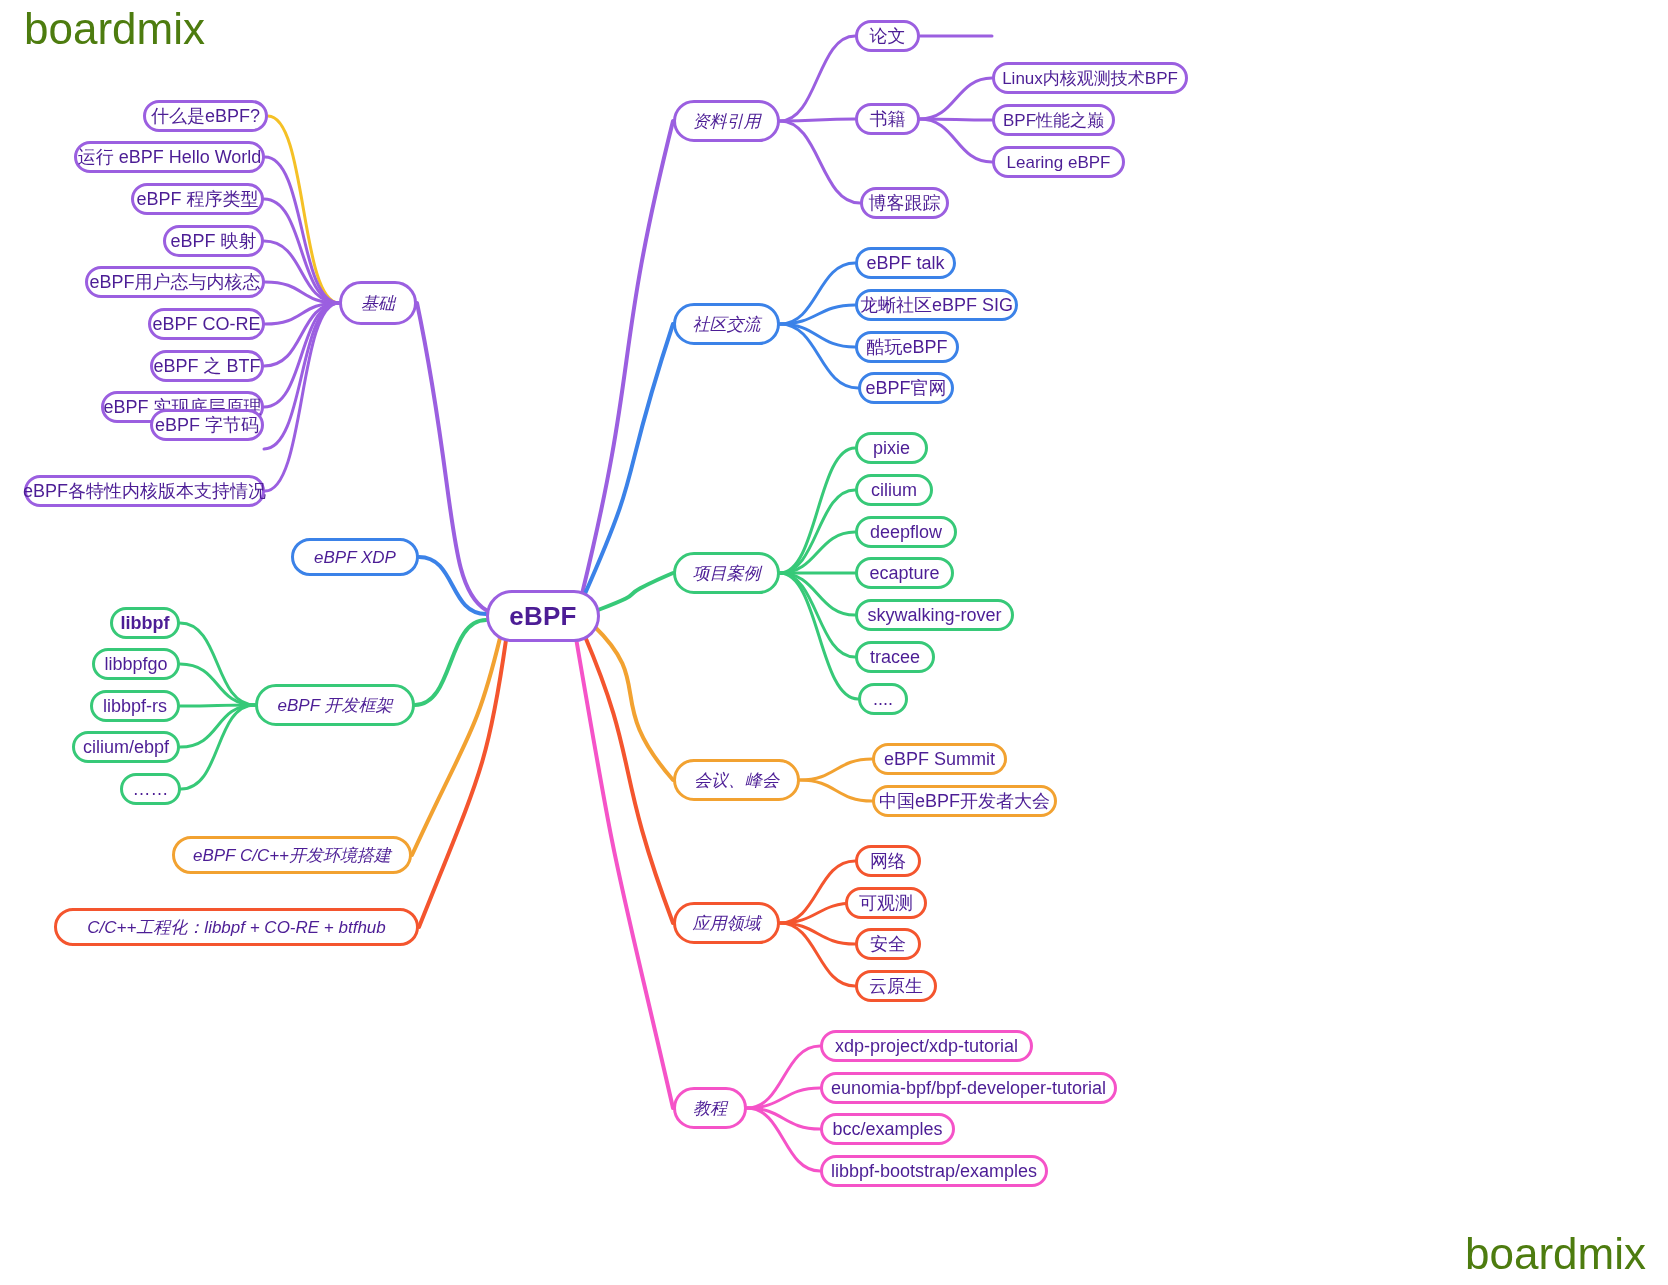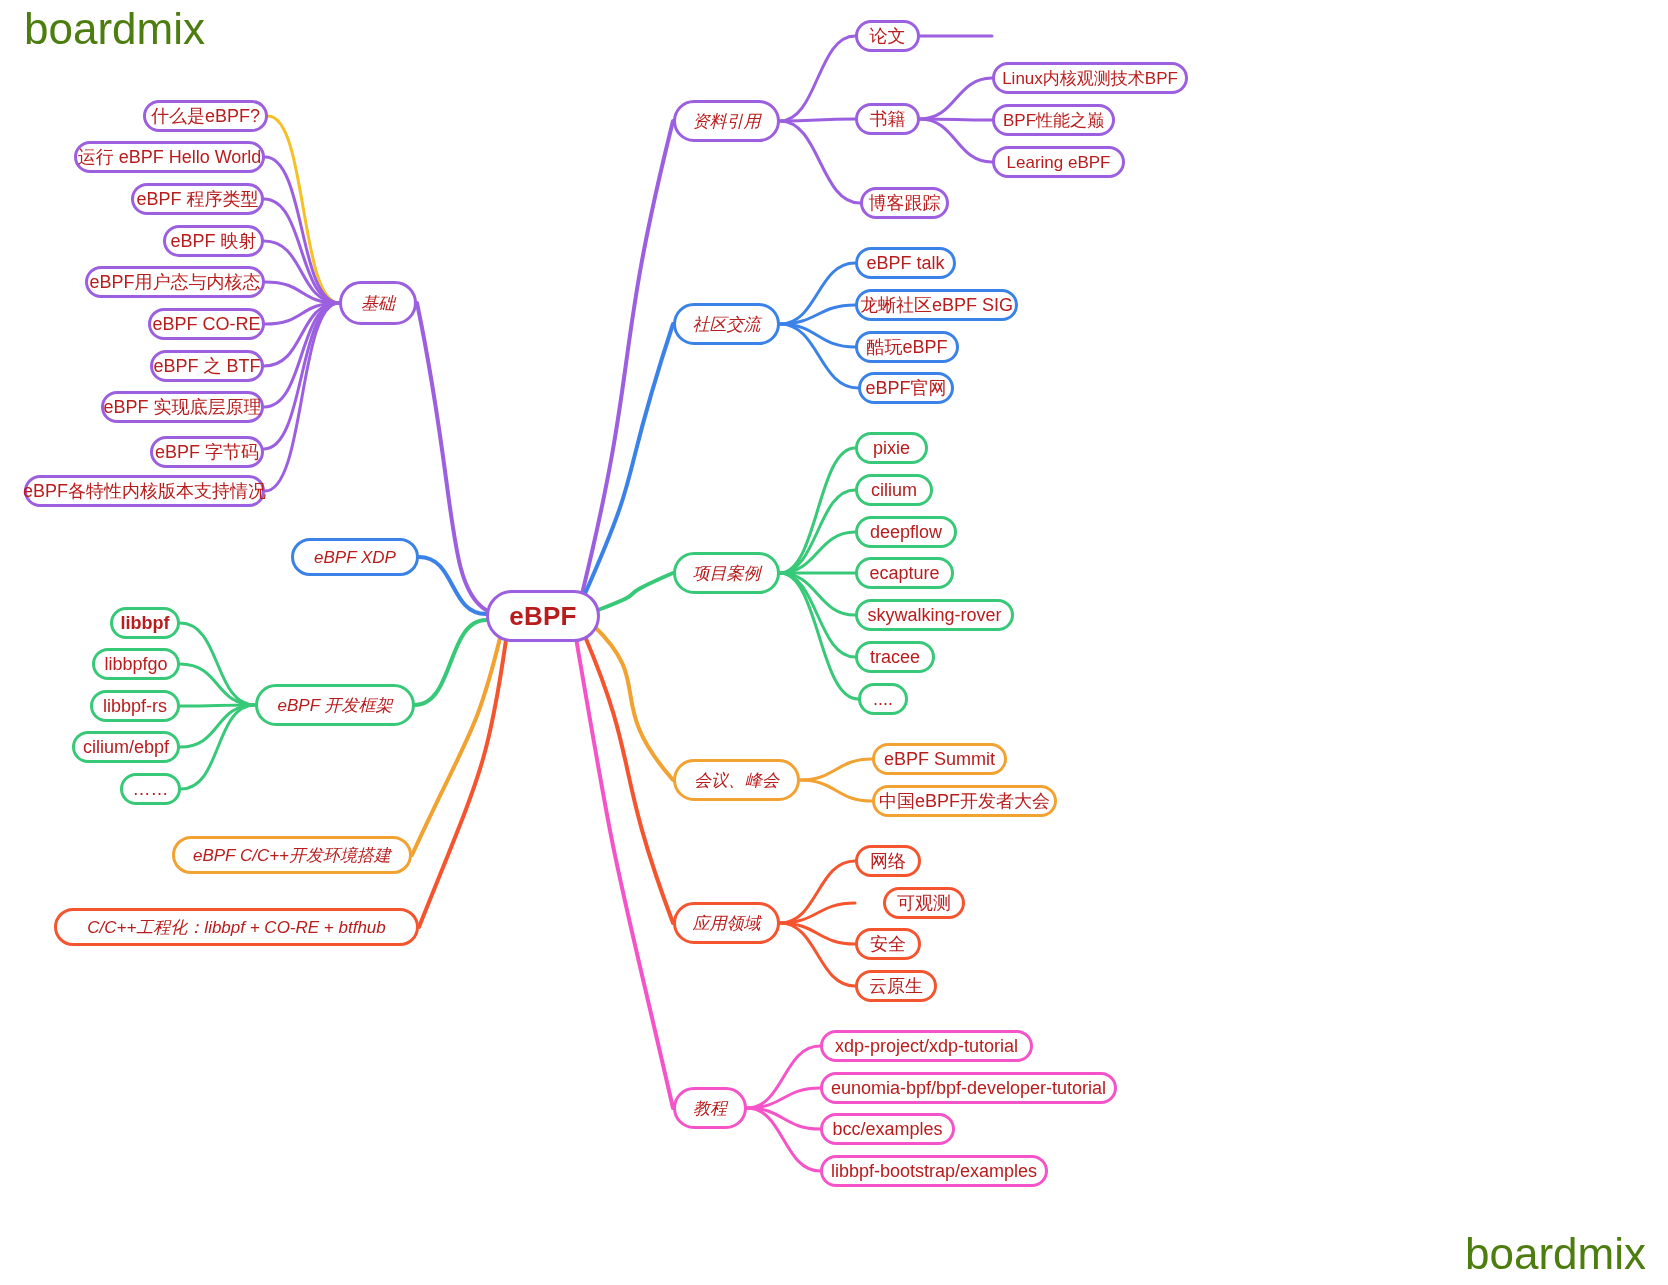--- a/index.html
+++ b/index.html
@@ -24,21 +24,21 @@
     position:absolute;
     box-sizing:border-box;
     display:flex;
     align-items:center;
     justify-content:center;
     background:#fff;
     border-style:solid;
     border-width:3px;
     border-radius:999px;
     white-space:nowrap;
-    color:#b91c1c;
+    color:#4c1d95;
     line-height:1;
     padding:0 14px;
     z-index:5;
   }
   .node.root{
     border-width:3px;
     font-weight:bold;
     font-size:26px;
     letter-spacing:.2px;
   }
@@ -126,21 +126,21 @@
 
   <div class="node lvl1" id="n-jichu" style="left: 339px; top: 281px; width: 78px; height: 44px; border-color: rgb(155, 95, 224);">基础</div>
   <div class="node lvl2" id="n-b1" style="left: 143px; top: 100px; width: 125px; height: 32px; border-color: rgb(155, 95, 224);">什么是eBPF?</div>
   <div class="node lvl2" id="n-b2" style="left: 74px; top: 141px; width: 191px; height: 32px; border-color: rgb(155, 95, 224);">运行 eBPF Hello World</div>
   <div class="node lvl2" id="n-b3" style="left: 131px; top: 183px; width: 133px; height: 32px; border-color: rgb(155, 95, 224);">eBPF 程序类型</div>
   <div class="node lvl2" id="n-b4" style="left: 163px; top: 225px; width: 101px; height: 32px; border-color: rgb(155, 95, 224);">eBPF 映射</div>
   <div class="node lvl2" id="n-b5" style="left: 85px; top: 266px; width: 180px; height: 32px; border-color: rgb(155, 95, 224);">eBPF用户态与内核态</div>
   <div class="node lvl2" id="n-b6" style="left: 148px; top: 308px; width: 117px; height: 32px; border-color: rgb(155, 95, 224);">eBPF CO-RE</div>
   <div class="node lvl2" id="n-b7" style="left: 150px; top: 350px; width: 114px; height: 32px; border-color: rgb(155, 95, 224);">eBPF 之 BTF</div>
   <div class="node lvl2" id="n-b8" style="left: 101px; top: 391px; width: 163px; height: 32px; border-color: rgb(155, 95, 224);">eBPF 实现底层原理</div>
-  <div class="node lvl2" id="n-b9" style="left: 150px; top: 436px; width: 114px; height: 32px; border-color: rgb(155, 95, 224);">eBPF 字节码</div>
+  <div class="node lvl2" id="n-b9" style="left: 150px; top: 409px; width: 114px; height: 32px; border-color: rgb(155, 95, 224);">eBPF 字节码</div>
   <div class="node lvl2" id="n-b10" style="left: 24px; top: 475px; width: 241px; height: 32px; border-color: rgb(155, 95, 224);">eBPF各特性内核版本支持情况</div>
 
   <div class="node lvl1" id="n-xdp" style="left: 291px; top: 538px; width: 128px; height: 38px; border-color: rgb(59, 130, 232);">eBPF XDP</div>
 
   <div class="node lvl1" id="n-kuangjia" style="left: 255px; top: 684px; width: 160px; height: 42px; border-color: rgb(55, 201, 120);">eBPF 开发框架</div>
   <div class="node lvl2 bold" id="n-k1" style="left: 110px; top: 607px; width: 70px; height: 32px; border-color: rgb(55, 201, 120);">libbpf</div>
   <div class="node lvl2" id="n-k2" style="left: 92px; top: 648px; width: 88px; height: 32px; border-color: rgb(55, 201, 120);">libbpfgo</div>
   <div class="node lvl2" id="n-k3" style="left: 90px; top: 690px; width: 90px; height: 32px; border-color: rgb(55, 201, 120);">libbpf-rs</div>
   <div class="node lvl2" id="n-k4" style="left: 72px; top: 731px; width: 108px; height: 32px; border-color: rgb(55, 201, 120);">cilium/ebpf</div>
   <div class="node lvl2" id="n-k5" style="left: 120px; top: 773px; width: 61px; height: 32px; border-color: rgb(55, 201, 120);">……</div>
@@ -170,21 +170,21 @@
   <div class="node lvl2" id="n-x5" style="left: 855px; top: 599px; width: 159px; height: 32px; border-color: rgb(55, 201, 120);">skywalking-rover</div>
   <div class="node lvl2" id="n-x6" style="left: 855px; top: 641px; width: 80px; height: 32px; border-color: rgb(55, 201, 120);">tracee</div>
   <div class="node lvl2" id="n-x7" style="left: 858px; top: 683px; width: 50px; height: 32px; border-color: rgb(55, 201, 120);">....</div>
 
   <div class="node lvl1" id="n-huiyi" style="left: 673px; top: 759px; width: 127px; height: 42px; border-color: rgb(242, 162, 49);">会议、峰会</div>
   <div class="node lvl2" id="n-h1" style="left: 872px; top: 743px; width: 135px; height: 32px; border-color: rgb(242, 162, 49);">eBPF Summit</div>
   <div class="node lvl2" id="n-h2" style="left: 872px; top: 785px; width: 185px; height: 32px; border-color: rgb(242, 162, 49);">中国eBPF开发者大会</div>
 
   <div class="node lvl1" id="n-yingyong" style="left: 673px; top: 902px; width: 107px; height: 42px; border-color: rgb(244, 85, 46);">应用领域</div>
   <div class="node lvl2" id="n-y1" style="left: 855px; top: 845px; width: 66px; height: 32px; border-color: rgb(244, 85, 46);">网络</div>
-  <div class="node lvl2" id="n-y2" style="left: 883px; top: 887px; width: 82px; height: 32px; border-color: rgb(244, 85, 46);">可观测</div>
+  <div class="node lvl2" id="n-y2" style="left: 845px; top: 887px; width: 82px; height: 32px; border-color: rgb(244, 85, 46);">可观测</div>
   <div class="node lvl2" id="n-y3" style="left: 855px; top: 928px; width: 66px; height: 32px; border-color: rgb(244, 85, 46);">安全</div>
   <div class="node lvl2" id="n-y4" style="left: 855px; top: 970px; width: 82px; height: 32px; border-color: rgb(244, 85, 46);">云原生</div>
 
   <div class="node lvl1" id="n-jiaocheng" style="left: 673px; top: 1087px; width: 74px; height: 42px; border-color: rgb(245, 83, 200);">教程</div>
   <div class="node lvl2" id="n-j1" style="left: 820px; top: 1030px; width: 213px; height: 32px; border-color: rgb(245, 83, 200);">xdp-project/xdp-tutorial</div>
   <div class="node lvl2" id="n-j2" style="left: 820px; top: 1072px; width: 297px; height: 32px; border-color: rgb(245, 83, 200);">eunomia-bpf/bpf-developer-tutorial</div>
   <div class="node lvl2" id="n-j3" style="left: 820px; top: 1113px; width: 135px; height: 32px; border-color: rgb(245, 83, 200);">bcc/examples</div>
   <div class="node lvl2" id="n-j4" style="left: 820px; top: 1155px; width: 228px; height: 32px; border-color: rgb(245, 83, 200);">libbpf-bootstrap/examples</div>
 
 </div>

